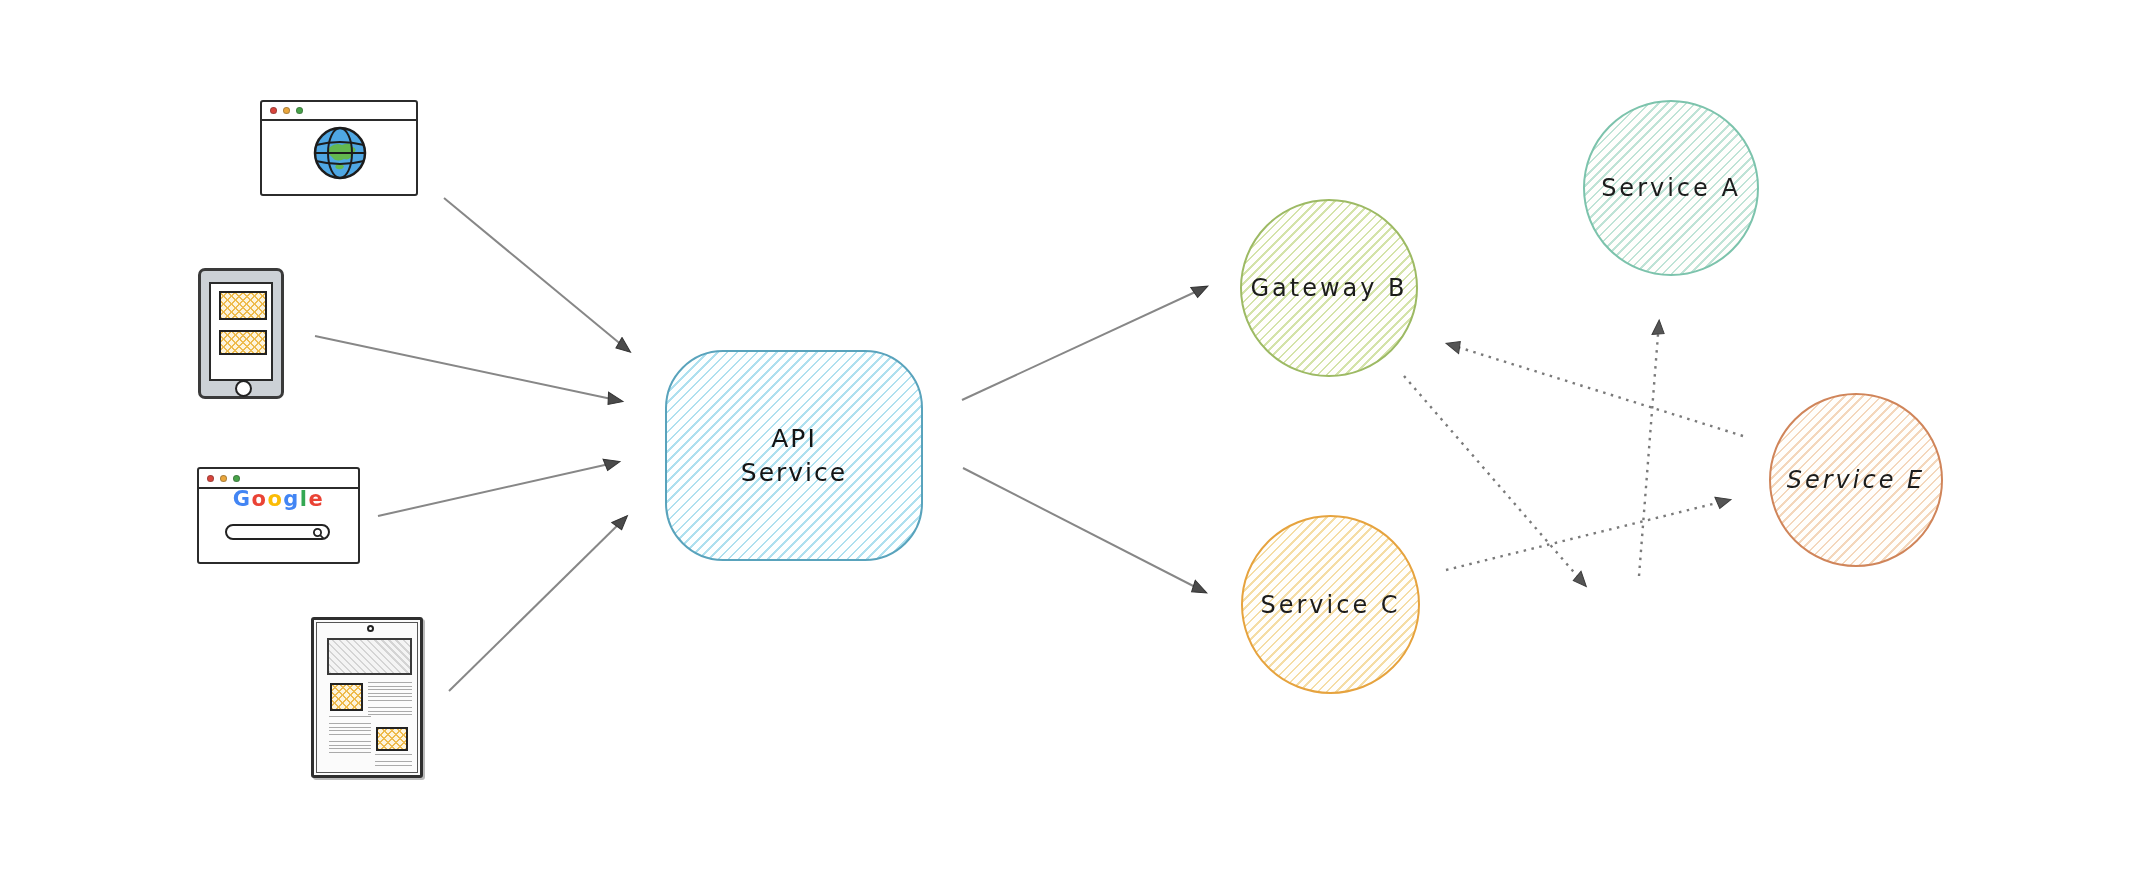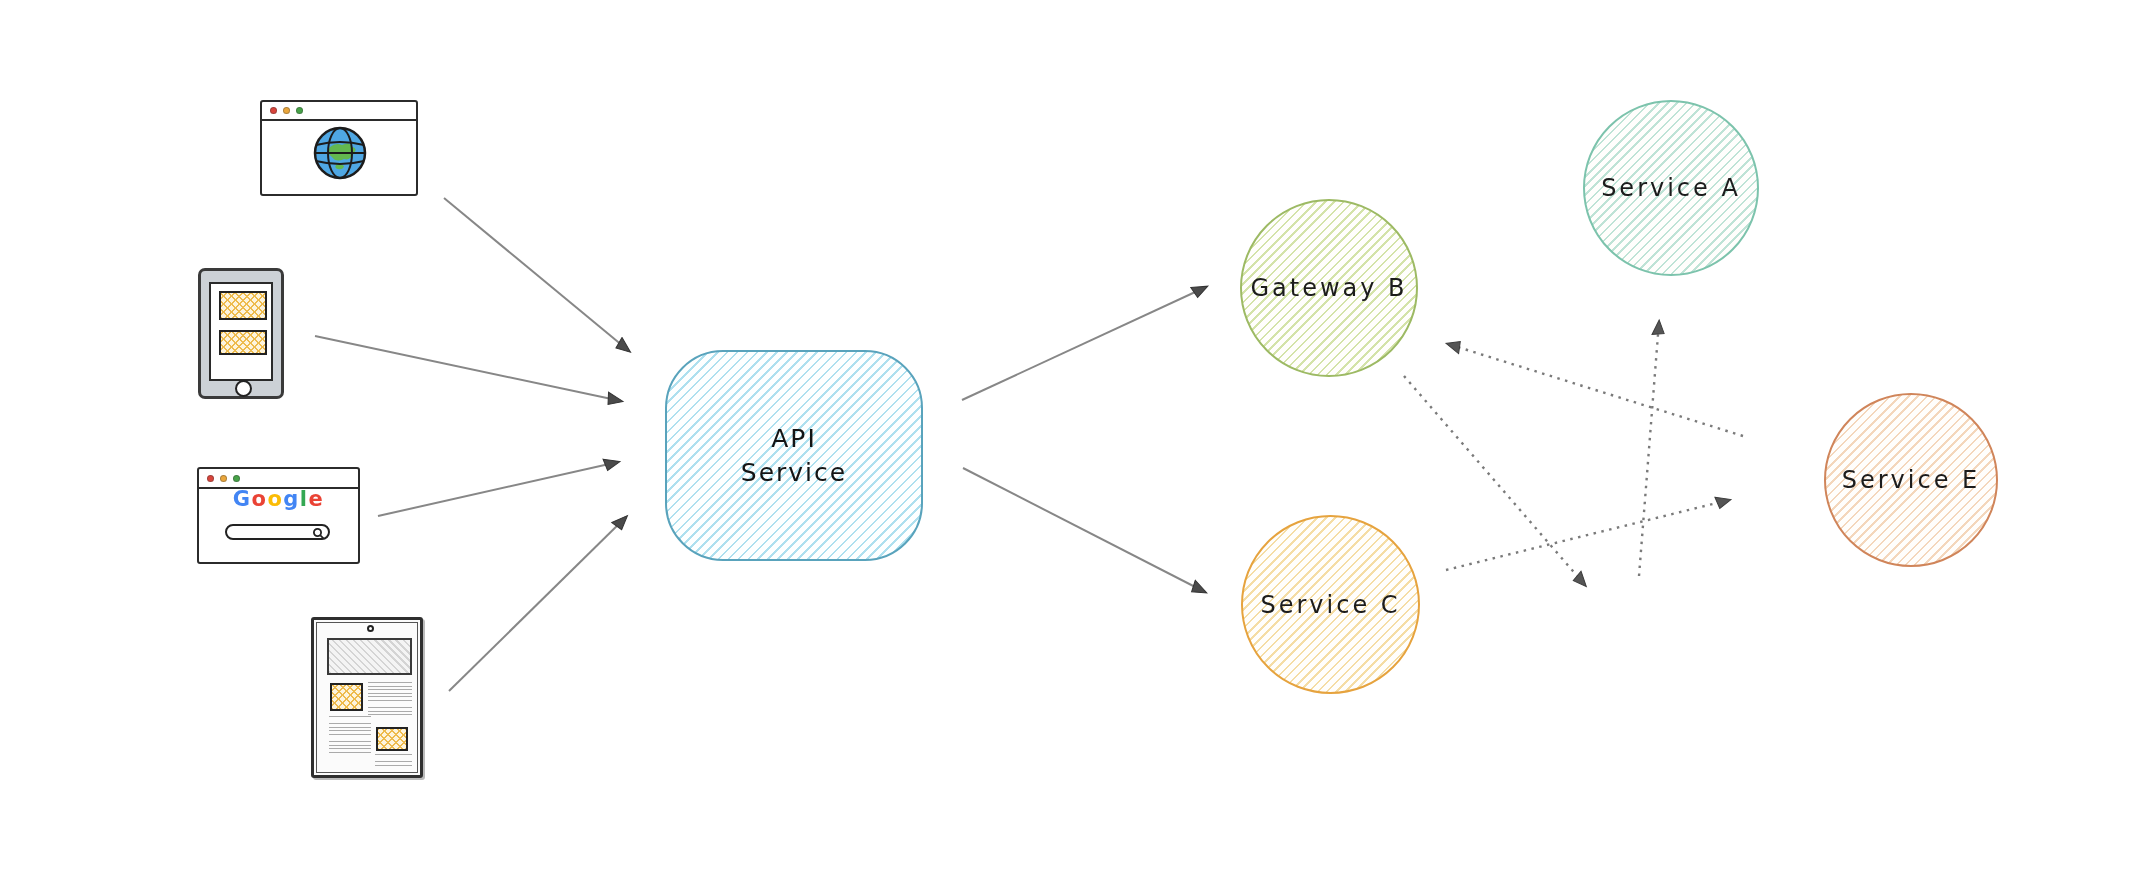--- a/index.html
+++ b/index.html
@@ -55,21 +55,21 @@
 
   
   .svc{position:absolute;border-radius:50%;border:2.5px solid var(--bd);box-sizing:border-box;
     background:repeating-linear-gradient(135deg,var(--ht) 0 1.8px,transparent 1.8px 6.5px),#fffefc;
     display:flex;align-items:center;justify-content:center;}
   .svc .slabel{font-size:24px;letter-spacing:3px;color:#1c1c1c;font-weight:500;white-space:nowrap;}
   .svc-a{left:1583px;top:100px;width:176px;height:176px;}
   .svc-b{left:1240px;top:199px;width:178px;height:178px;}
   .svc-c{left:1241px;top:515px;width:179px;height:179px;}
   .svc-d{left:1562px;top:611px;width:176px;height:176px;}
-  .svc-e{left:1824px;top:393px;width:174px;height:174px;}
+  .svc-e{left:1769px;top:393px;width:174px;height:174px;font-style:italic;}
 
   
   svg.arrows{position:absolute;left:0;top:0;width:2138px;height:888px;pointer-events:none;}
   .solidline{stroke:#878787;stroke-width:2px;fill:none;}
   .dotline{stroke:#7a7a7a;stroke-width:2.4px;fill:none;stroke-dasharray:2.5 5.5;}
 </style>
 </head>
 <body>
 
 <div id="canvas">

